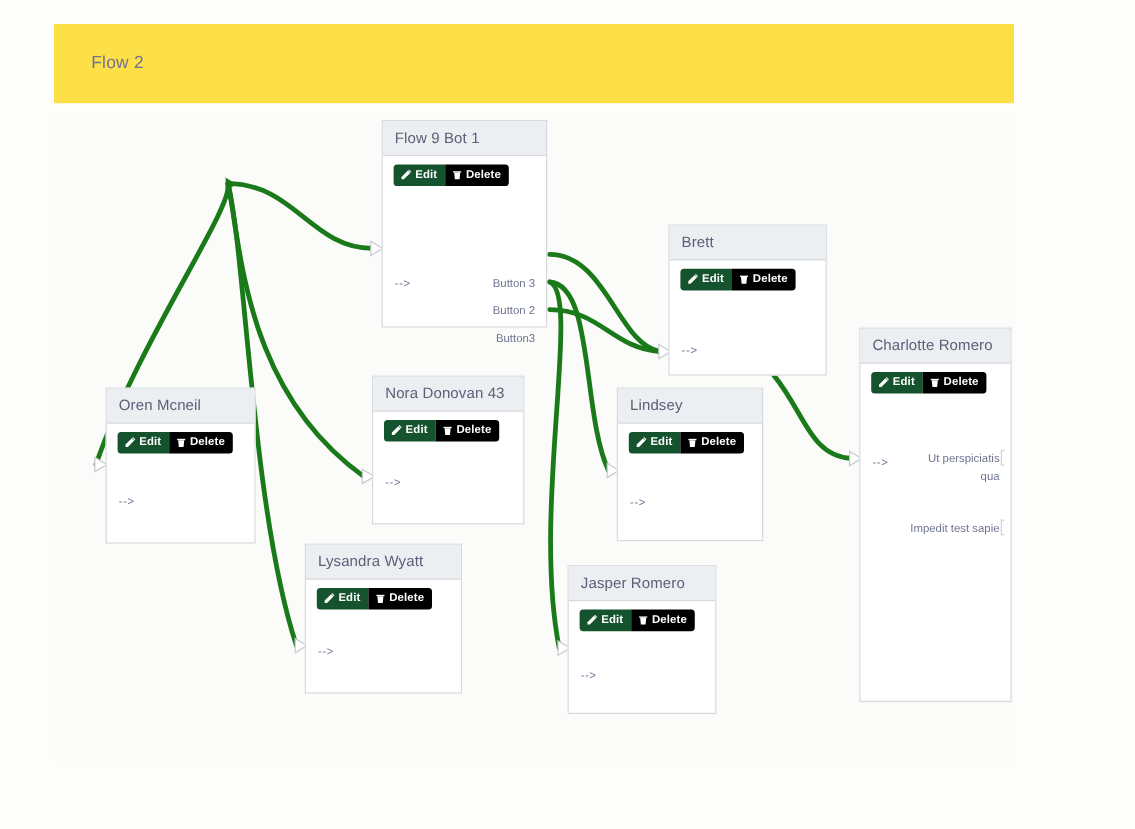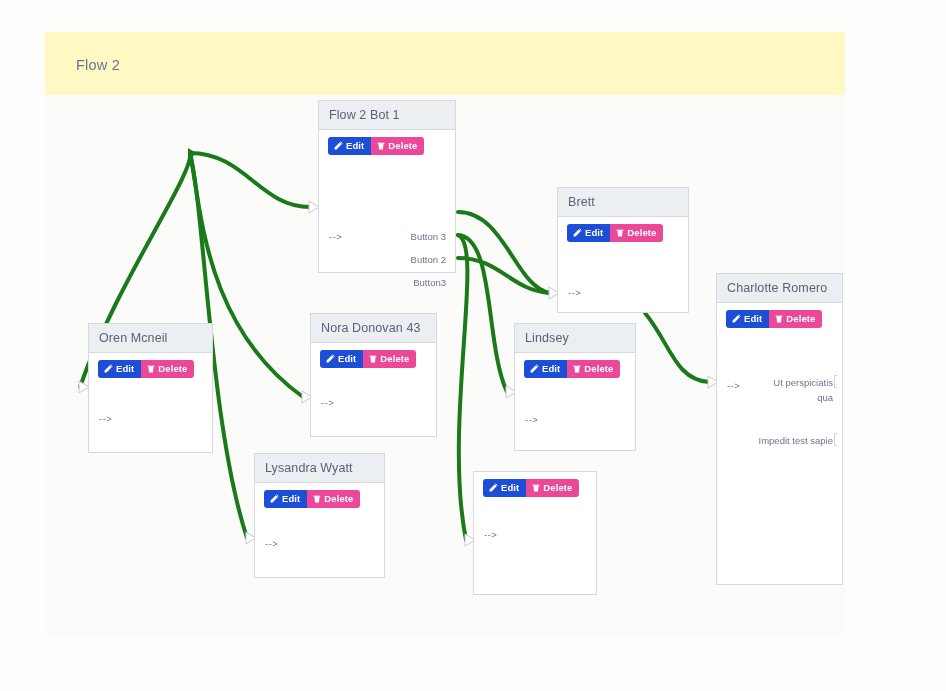--- a/index.html
+++ b/index.html
@@ -14,24 +14,24 @@
     height: 691px;
     background: #fdfdfb;
     font-family: "Liberation Sans", sans-serif;
     overflow: hidden;
   }
 
   
   #flow-header {
     position: absolute;
     left: 45px;
-    top: 32px;
+    top: 20px;
     width: 800px;
     height: 66px;
-    background: #fef9c3;
+    background: #fde047;
     display: flex;
     align-items: center;
   }
   #flow-title {
     margin-left: 31px;
     font-size: 14.5px;
     color: #6f7390;
     letter-spacing: .2px;
     font-weight: 400;
   }
@@ -99,25 +99,25 @@
     color: #ffffff;
     padding: 4px 7px 4px 6px;
     line-height: 1;
     font-weight: 700;
     letter-spacing: .1px;
     cursor: pointer;
     border: 0;
     font-family: "Liberation Sans", sans-serif;
   }
   .btn-edit {
-    background: #1d4ed8;
+    background: #14532d;
     border-radius: 3px 0 0 3px;
   }
   .btn-delete {
-    background: #ec4899;
+    background: #000000;
     border-radius: 0 3px 3px 0;
   }
   .btn svg { display: block; }
 
   
   .port {
     position: absolute;
     font-size: 9.5px;
     color: #6f7490;
     white-space: nowrap;
@@ -198,21 +198,21 @@
         <path d="M201,437 L211,443 L201,449 Z" fill="#ffffff" stroke="#c6c9cf"></path>
         <path d="M504,192 L514,198 L504,204 Z" fill="#ffffff" stroke="#c6c9cf"></path>
         <path d="M461,291 L471,297 L461,303 Z" fill="#ffffff" stroke="#c6c9cf"></path>
         <path d="M420,439 L430,445 L420,451 Z" fill="#ffffff" stroke="#c6c9cf"></path>
         <path d="M663,281 L673,287 L663,293 Z" fill="#ffffff" stroke="#c6c9cf"></path>
       </g>
     </svg>
 
 
     <div class="node" id="node-flow2bot1">
-      <div class="node-header">Flow 2 Bot 1</div>
+      <div class="node-header">Flow 9 Bot 1</div>
       <div class="node-body">
         <div class="btn-row">
           <button class="btn btn-edit">
             <span>
               <svg width="9" height="9" viewBox="0 0 16 16">
                   <path d="M1 15h3.5L14 5.5 10.5 2 1 11.5V15z" fill="#fff"></path>
                   <path d="M11.6 1l3.4 3.4" stroke="#fff" stroke-width="1.6"></path>
                 </svg>
             </span>
             <span>Edit</span>
@@ -381,20 +381,21 @@
             <span>Delete</span>
           </button>
         </div>
         <div class="port in" style="top:62px;">
           <span>--&gt;</span>
         </div>
       </div>
     </div>
 
     <div class="node" id="node-jasper">
+      <div class="node-header">Jasper Romero</div>
       <div class="node-body">
         <div class="btn-row">
           <button class="btn btn-edit">
             <span>
               <svg width="9" height="9" viewBox="0 0 16 16">
                   <path d="M1 15h3.5L14 5.5 10.5 2 1 11.5V15z" fill="#fff"></path>
                   <path d="M11.6 1l3.4 3.4" stroke="#fff" stroke-width="1.6"></path>
                 </svg>
             </span>
             <span>Edit</span>

